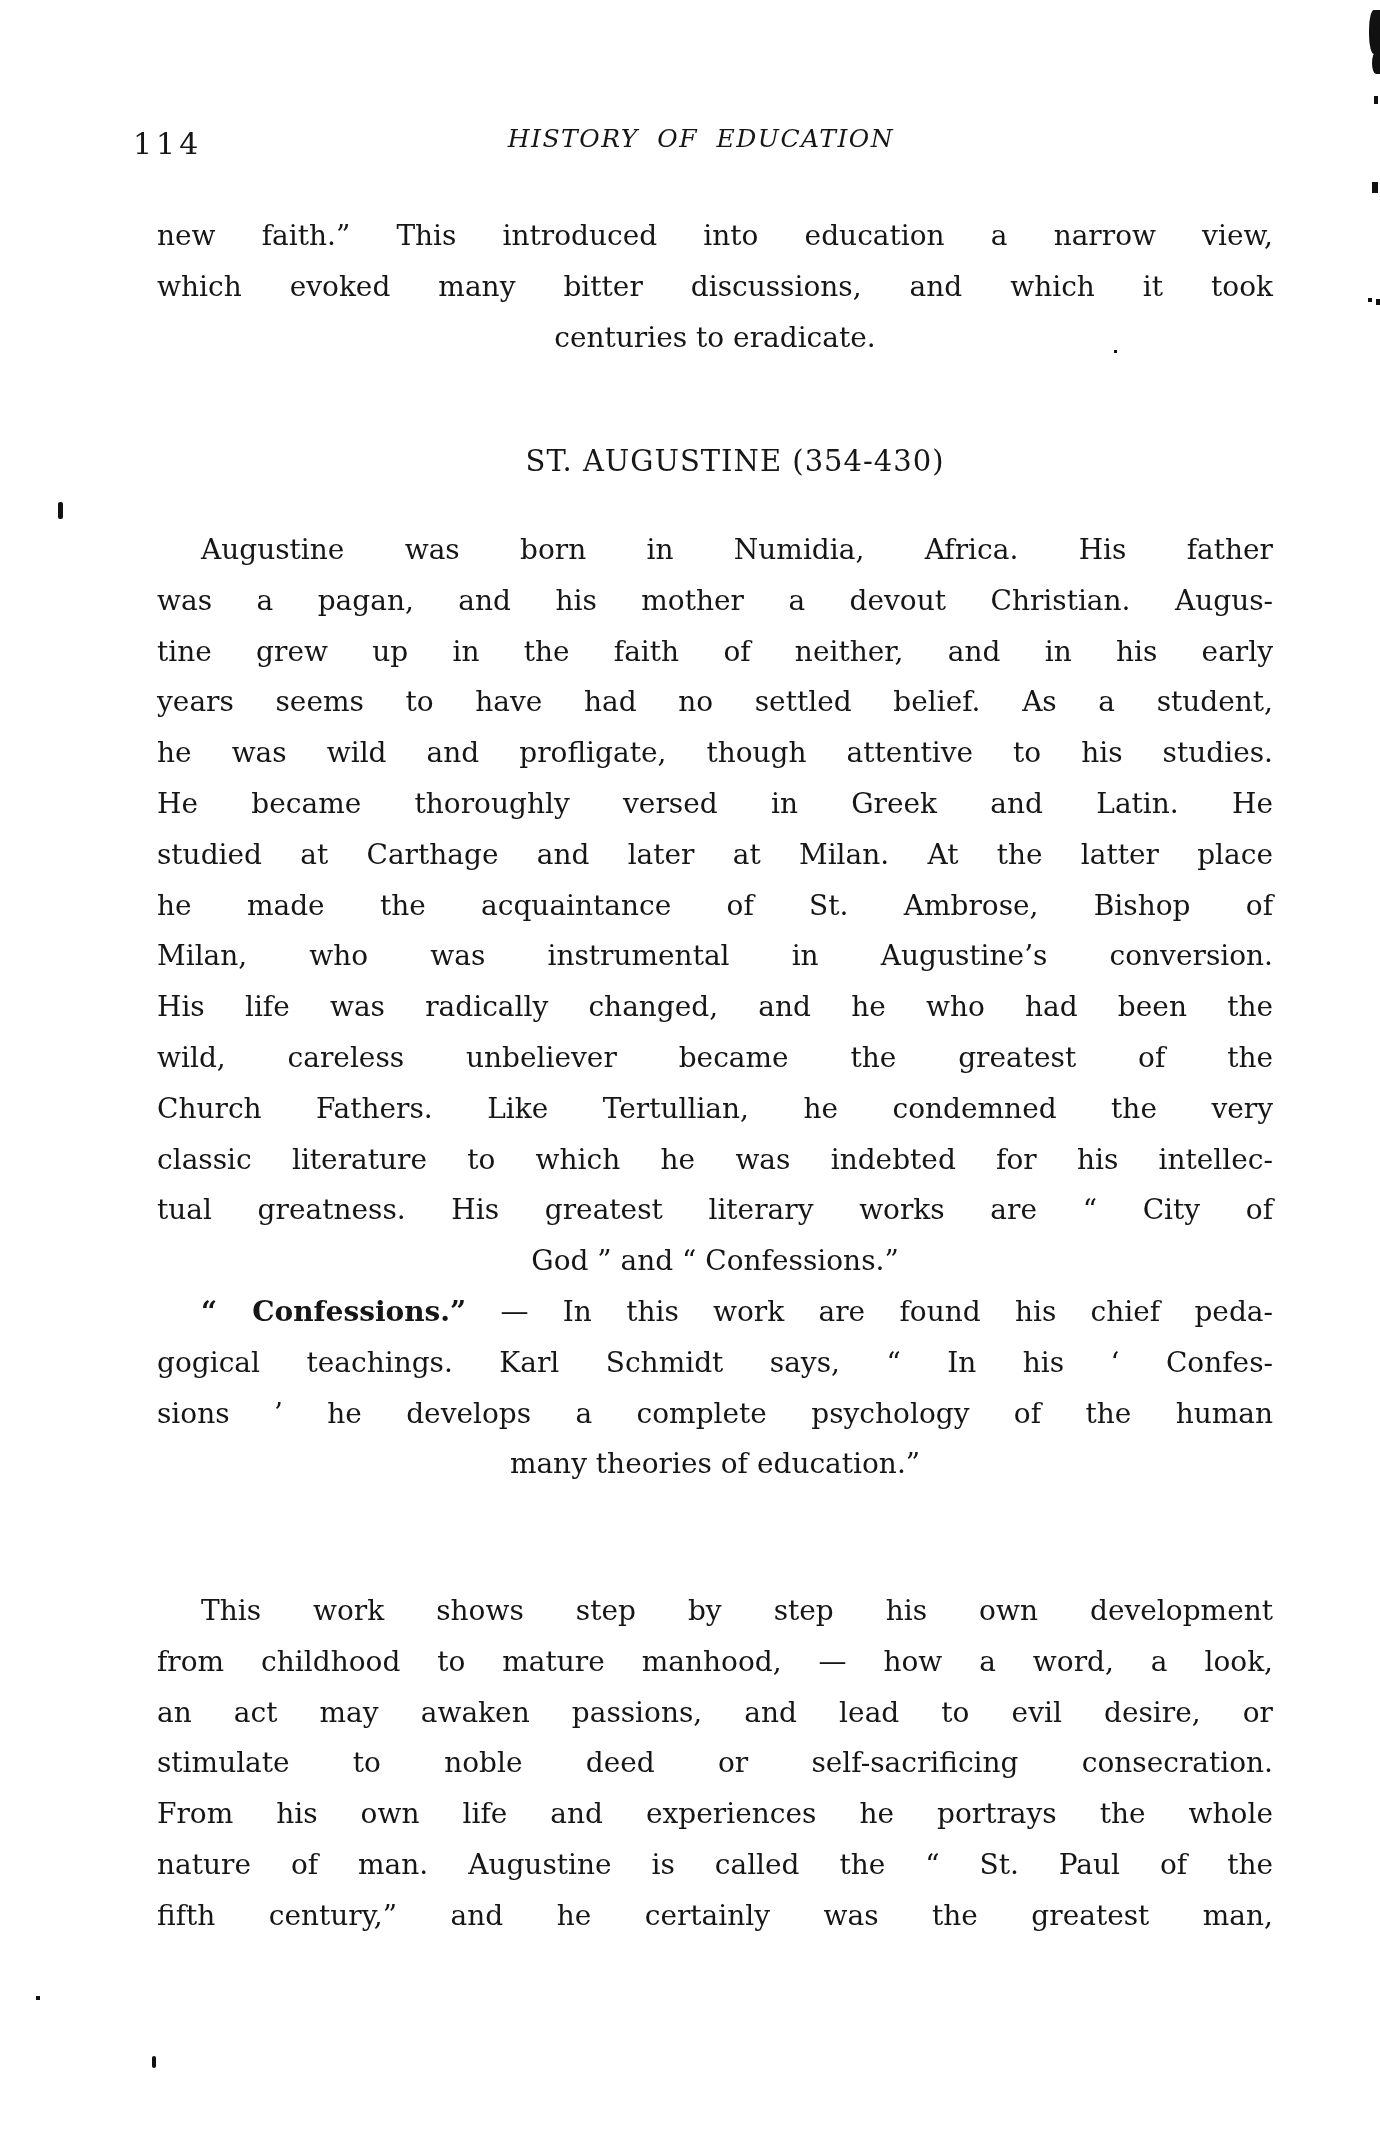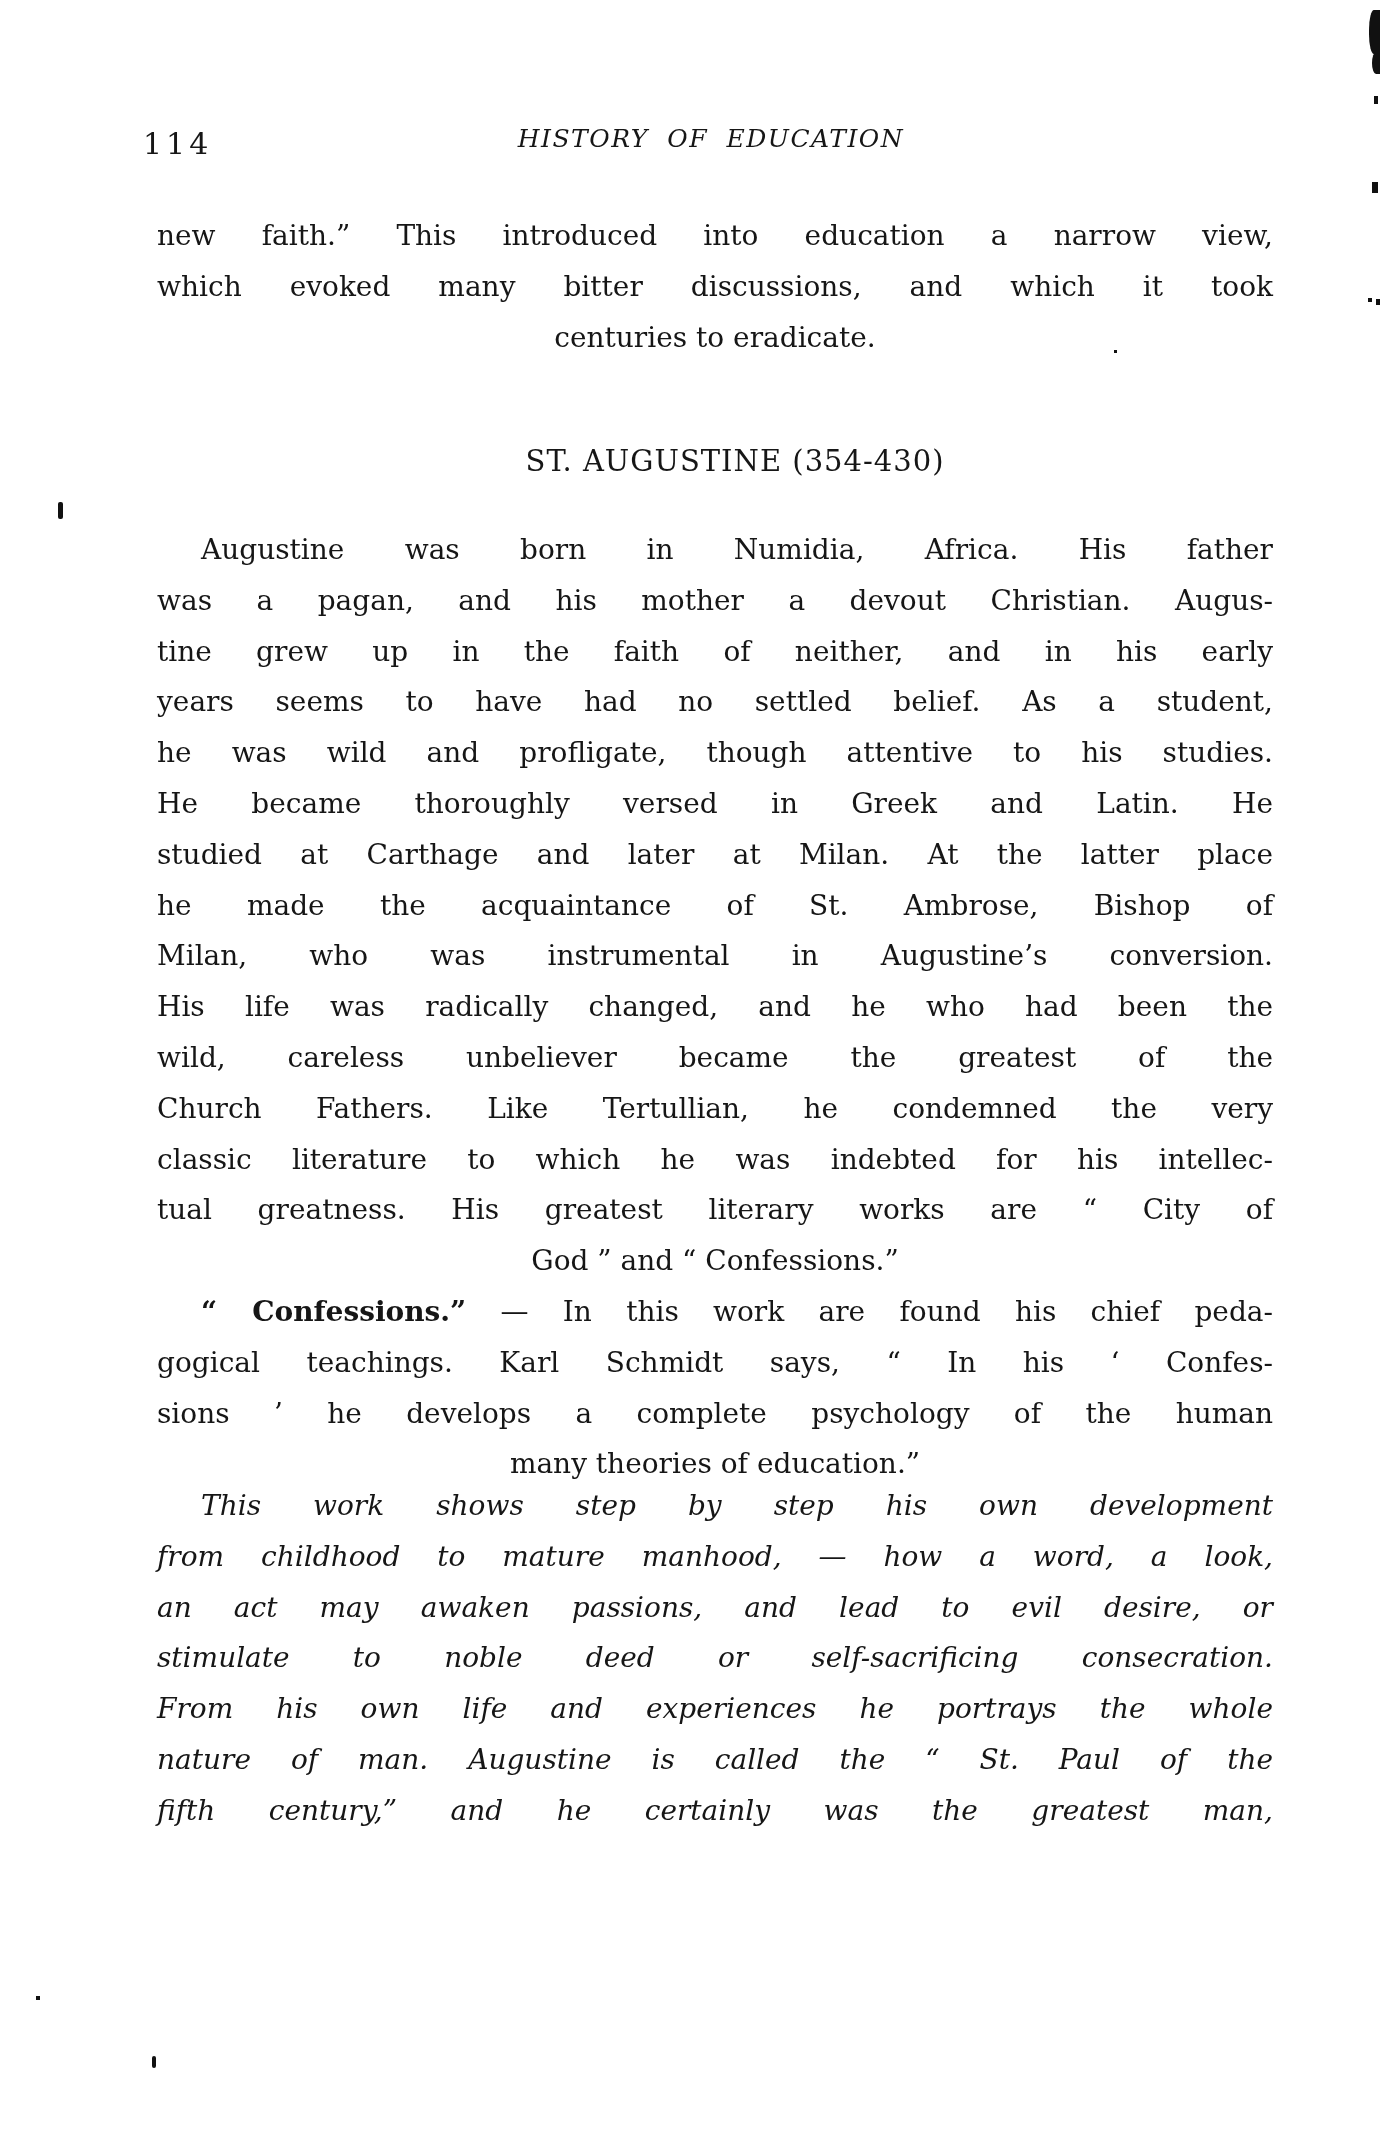--- a/index.html
+++ b/index.html
@@ -5,37 +5,37 @@
   html,body{margin:0;padding:0;background:#d9d9d9;}
   .page{
     position:relative;
     width:1380px;height:2133px;
     background:#ffffff;
     color:#161616;
     font-family:"DejaVu Serif","Liberation Serif",serif;
     overflow:hidden;
   }
   
-  .running-head{position:absolute;left:141px;top:124px;width:1140px;height:44px;}
+  .running-head{position:absolute;left:131px;top:124px;width:1140px;height:44px;}
   .pagenum{position:absolute;left:2px;top:2px;font-size:30px;letter-spacing:4px;}
   .running-title{
     position:absolute;left:0;right:0;top:0;text-align:center;
     font-style:italic;font-size:25px;letter-spacing:1.5px;word-spacing:9px;
   }
   
   .para{position:absolute;left:133px;width:1140px;}
   .line{font-size:28px;line-height:50.8px;margin-left:24px;}
   .just{text-align:justify;text-align-last:justify;}
   .left{text-align:center;}
   .indent{text-indent:44px;}
   .bold{font-weight:bold;}
   .p1{top:211px;}
   .p2{top:525px;}
   .p3{top:1287px;}
-  .p4{top:1481px;font-style:italic;}
+  .p4{top:1586px;}
   .section-heading{
     position:absolute;left:133px;width:1140px;top:444px;margin:0;
     text-align:center;font-size:29px;font-weight:normal;letter-spacing:1px;
     transform:translateX(32px);
   }
   
   .speck{position:absolute;background:#111;}
   .blob-a{left:1369px;top:10px;width:11px;height:44px;border-radius:45% 0 0 45%;}
   .blob-b{left:1372px;top:52px;width:8px;height:22px;border-radius:50% 0 0 50%;}
   .sp1{left:1374px;top:96px;width:4px;height:8px;}

